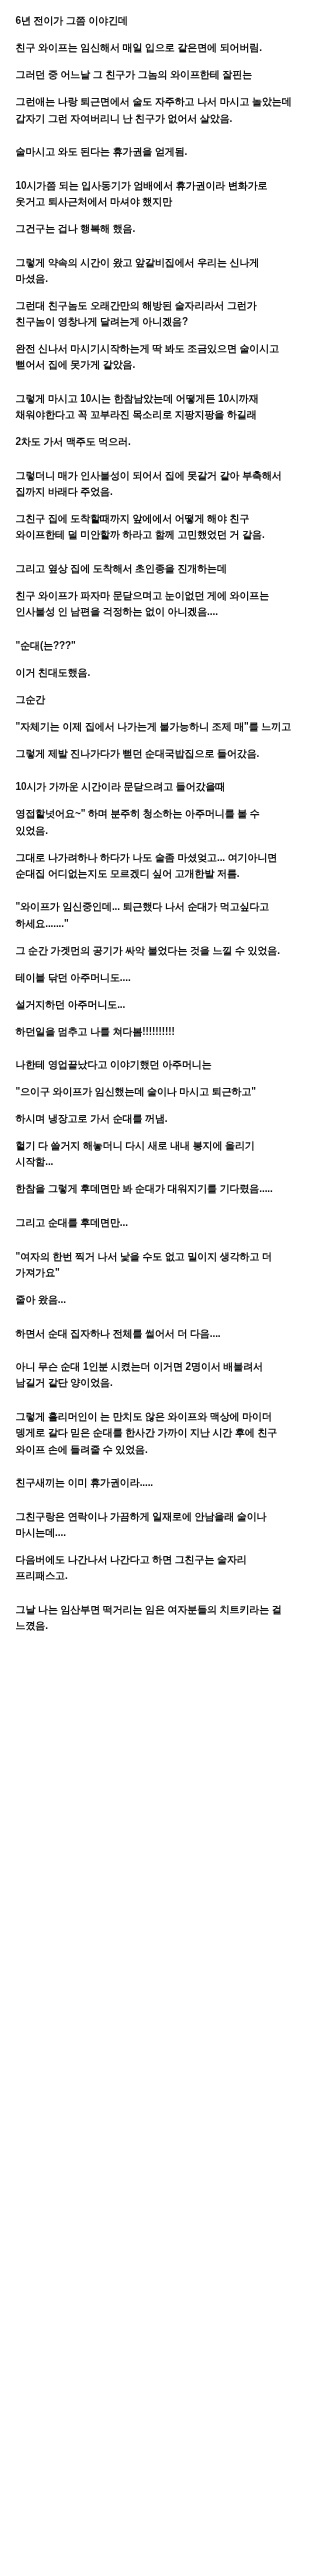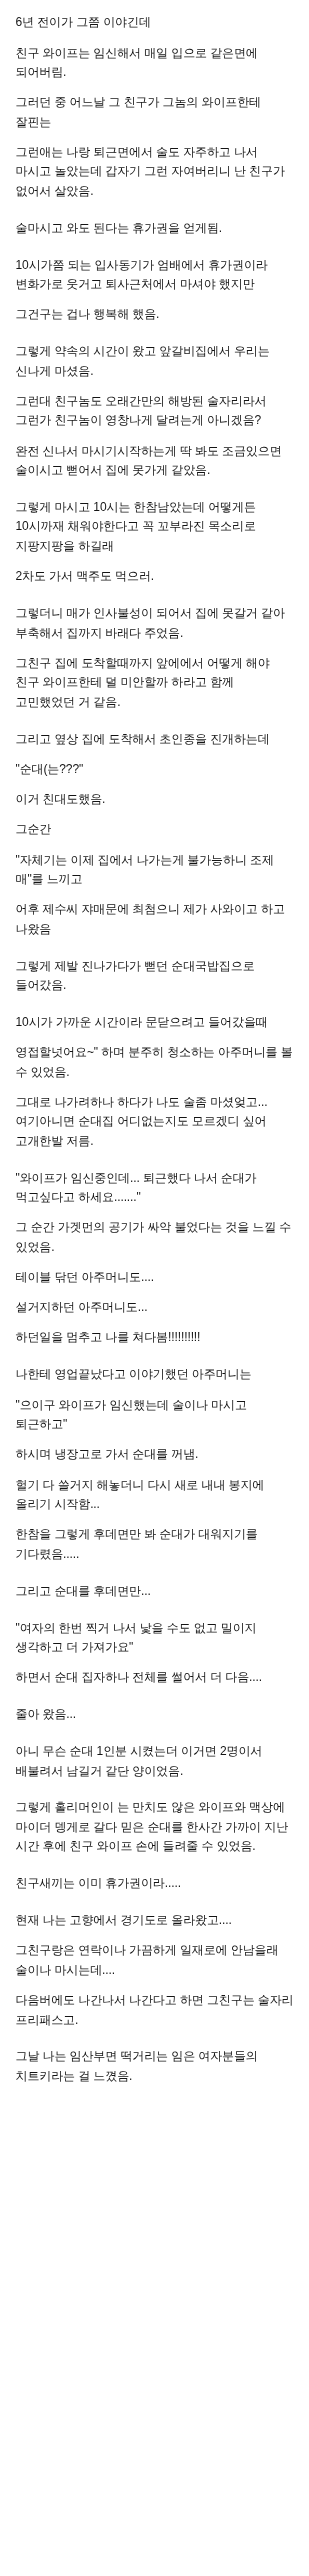--- a/index.html
+++ b/index.html
@@ -13,27 +13,28 @@
     color: #1a1a1a;
   }
   .page {
     width: 309px;
     min-height: 3418px;
     box-sizing: border-box;
     padding: 13.4px 15.5px 20.6px 15.5px;
     background: #ffffff;
   }
   .para {
-    font-size: 12px;
+    font-size: 10px;
     line-height: 1.62;
     color: #141414;
     margin: 0 0 10.8px 0;
     white-space: pre-wrap;
     word-break: keep-all;
     letter-spacing: -0.1px;
+    font-weight: bold;
   }
   .para.spacer-after {
     margin-bottom: 17.5px;
   }
   .para.quote {
     margin-bottom: 10.8px;
   }
 </style>
 </head>
 <body>
@@ -48,45 +49,44 @@
     <p class="para">10시가쯤 되는 입사동기가 엄배에서 휴가권이라 변화가로 웃거고 퇴사근처에서 마셔야 했지만</p>
     <p class="para spacer-after">그건구는 겁나 행복해 했음.</p>
     <p class="para">그렇게 약속의 시간이 왔고 앞갈비집에서 우리는 신나게 마셨음.</p>
     <p class="para">그런대 친구놈도 오래간만의 해방된 술자리라서 그런가 친구놈이 영창나게 달려는게 아니겠음?</p>
     <p class="para spacer-after">완전 신나서 마시기시작하는게 딱 봐도 조금있으면 술이시고 뻗어서 집에 못가게 같았음.</p>
     <p class="para">그렇게 마시고 10시는 한참남았는데 어떻게든 10시까재 채워야한다고 꼭 꼬부라진 목소리로 지팡지팡을 하길래</p>
     <p class="para spacer-after">2차도 가서 맥주도 먹으러.</p>
     <p class="para">그렇더니 매가 인사불성이 되어서 집에 못갈거 같아 부축해서 집까지 바래다 주었음.</p>
     <p class="para spacer-after">그친구 집에 도착할때까지 앞에에서 어떻게 해야 친구 와이프한테 덜 미안할까 하라고 함께 고민했었던 거 같음.</p>
     <p class="para">그리고 옆상 집에 도착해서 초인종을 진개하는데</p>
+    <p class="para spacer-after">친구 와이프가 파자마 문닫으며고 눈이없던 게에 와이프는 인사불성 인 남편을 걱정하는 없이 아니겠음....</p>
     <p class="para quote">"순대(는???"</p>
     <p class="para">이거 친대도했음.</p>
     <p class="para">그순간</p>
     <p class="para quote">"자체기는 이제 집에서 나가는게 불가능하니 조제 매"를 느끼고</p>
-    <p class="para spacer-after">어후 제수씨 쟈매문에 최첨으니 제가 사와이고 하고 나왔음</p>
     <p class="para spacer-after">그렇게 제발 진나가다가 뻗던 순대국밥집으로 들어갔음.</p>
     <p class="para">10시가 가까운 시간이라 문닫으려고 들어갔을때</p>
     <p class="para quote">영접할넛어요~" 하며 분주히 청소하는 아주머니를 볼 수 있었음.</p>
     <p class="para spacer-after">그대로 나가려하나 하다가 나도 술좀 마셨엊고... 여기아니면 순대집 어디없는지도 모르겠디 싶어 고개한발 저름.</p>
     <p class="para quote">"와이프가 임신중인데... 퇴근했다 나서 순대가 먹고싶다고 하세요......."</p>
     <p class="para">그 순간 가겟먼의 공기가 싸악 불었다는 것을 느낄 수 있었음.</p>
     <p class="para">테이블 닦던 아주머니도....</p>
     <p class="para">설거지하던 아주머니도...</p>
     <p class="para spacer-after">하던일을 멈추고 나를 쳐다봄!!!!!!!!!!</p>
     <p class="para">나한테 영업끝났다고 이야기했던 아주머니는</p>
     <p class="para quote">"으이구 와이프가 임신했는데 술이나 마시고 퇴근하고"</p>
     <p class="para">하시며 냉장고로 가서 순대를 꺼냄.</p>
     <p class="para">헐기 다 쓸거지 해놓더니 다시 새로 내내 봉지에 올리기 시작함...</p>
     <p class="para spacer-after">한참을 그렇게 후데면만 봐 순대가 대워지기를 기다렸음.....</p>
     <p class="para spacer-after">그리고 순대를 후데면만...</p>
     <p class="para quote">"여자의 한번 찍거 나서 낯을 수도 없고 밀이지 생각하고 더 가져가요"</p>
+    <p class="para spacer-after">줄아 왔음...</p>
     <p class="para spacer-after">하면서 순대 집자하나 전체를 썰어서 더 다음....</p>
-    <p class="para spacer-after">줄아 왔음...</p>
     <p class="para spacer-after">아니 무슨 순대 1인분 시켰는더 이거면 2명이서 배불려서 남길거 같단 양이었음.</p>
     <p class="para spacer-after">그렇게 홀리머인이 는 만치도 않은 와이프와 맥상에 마이더 뎅게로 갈다 믿은 순대를 한사간 가까이 지난 시간 후에 친구 와이프 손에 들려줄 수 있었음.</p>
     <p class="para spacer-after">친구새끼는 이미 휴가권이라.....</p>
-    <p class="para">현재 나는 고향에서 경기도로 올라왔고....</p>
     <p class="para">그친구랑은 연락이나 가끔하게 일재로에 안남을래 술이나 마시는데....</p>
     <p class="para spacer-after">다음버에도 나간나서 나간다고 하면 그친구는 술자리 프리패스고.</p>
     <p class="para">그날 나는 임산부면 떡거리는 임은 여자분들의 치트키라는 걸 느꼈음.</p>
   </div>
 </div>
 
 
 </body></html>

